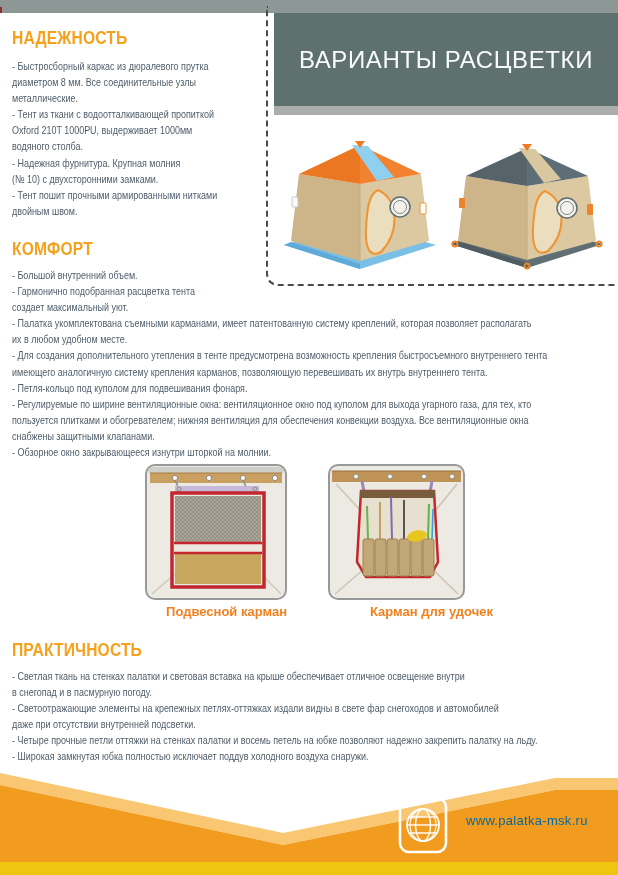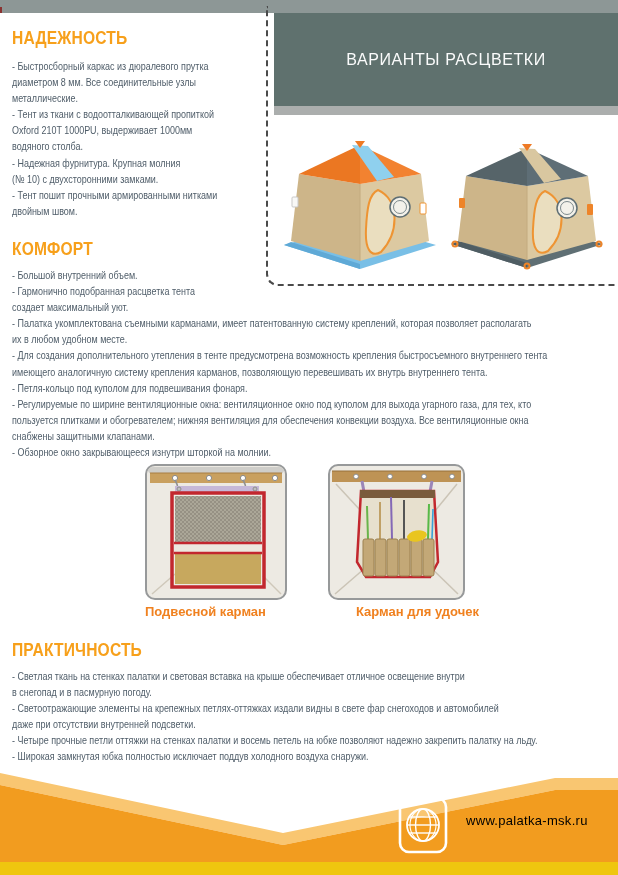--- a/index.html
+++ b/index.html
@@ -8,21 +8,21 @@
     background:#ffffff;font-family:"Liberation Sans",sans-serif;
   }
   .topbar{position:absolute;left:0;top:0;width:618px;height:13px;background:#8D9796;}
   .corner-mark{position:absolute;left:0;top:7px;width:2px;height:6px;background:#8a3230;}
 
   
   .variants-panel{
     position:absolute;left:274px;top:13px;right:0;height:93px;background:#5F716E;
     display:flex;align-items:center;justify-content:center;
   }
-  .variants-title{color:#FAFBFB;font-size:16px;letter-spacing:0.6px;white-space:nowrap;}
+  .variants-title{color:#FAFBFB;font-size:24px;letter-spacing:0.6px;white-space:nowrap;}
   .variants-strip{position:absolute;left:274px;top:106px;right:0;height:9px;background:#ABAEAD;}
   .dashed-frame{
     position:absolute;left:266px;top:6px;right:-4px;height:278px;
     border-left:2px dashed #4a4a4a;border-bottom:2px dashed #4a4a4a;
     border-bottom-left-radius:12px;
   }
 
   
   .section{position:absolute;left:12px;color:#4F5D69;}
   .section h2{
@@ -39,34 +39,34 @@
   #sec-reliability .lines{margin-top:9px;}
   #sec-comfort{top:238px;}
   #sec-practical{top:639px;}
 
   
   .pocket-img{position:absolute;top:464px;}
   #pocket1{left:145px;}
   #pocket2{left:328px;}
   .caption{
     position:absolute;top:604px;font-size:13px;font-weight:bold;color:#F0811F;
-    text-align:left;white-space:nowrap;
+    text-align:right;white-space:nowrap;
   }
   #caption1{left:145px;width:142px;}
   #caption2{left:328px;width:137px;margin-left:28px;}
 
   
   .tent{position:absolute;}
   #tent1{left:281px;top:137px;}
   #tent2{left:449px;top:140px;}
 
   
   .footer{position:absolute;left:0;top:765px;width:618px;height:110px;}
   .footer-url{
-    position:absolute;left:466px;top:813px;color:#000000;font-size:13px;letter-spacing:0.3px;
+    position:absolute;left:466px;top:813px;color:#0369a1;font-size:13px;letter-spacing:0.3px;
     white-space:nowrap;
   }
 </style>
 </head>
 <body>
 
 <div class="page">
 
   <div class="topbar"></div>
   <div class="corner-mark"></div>

